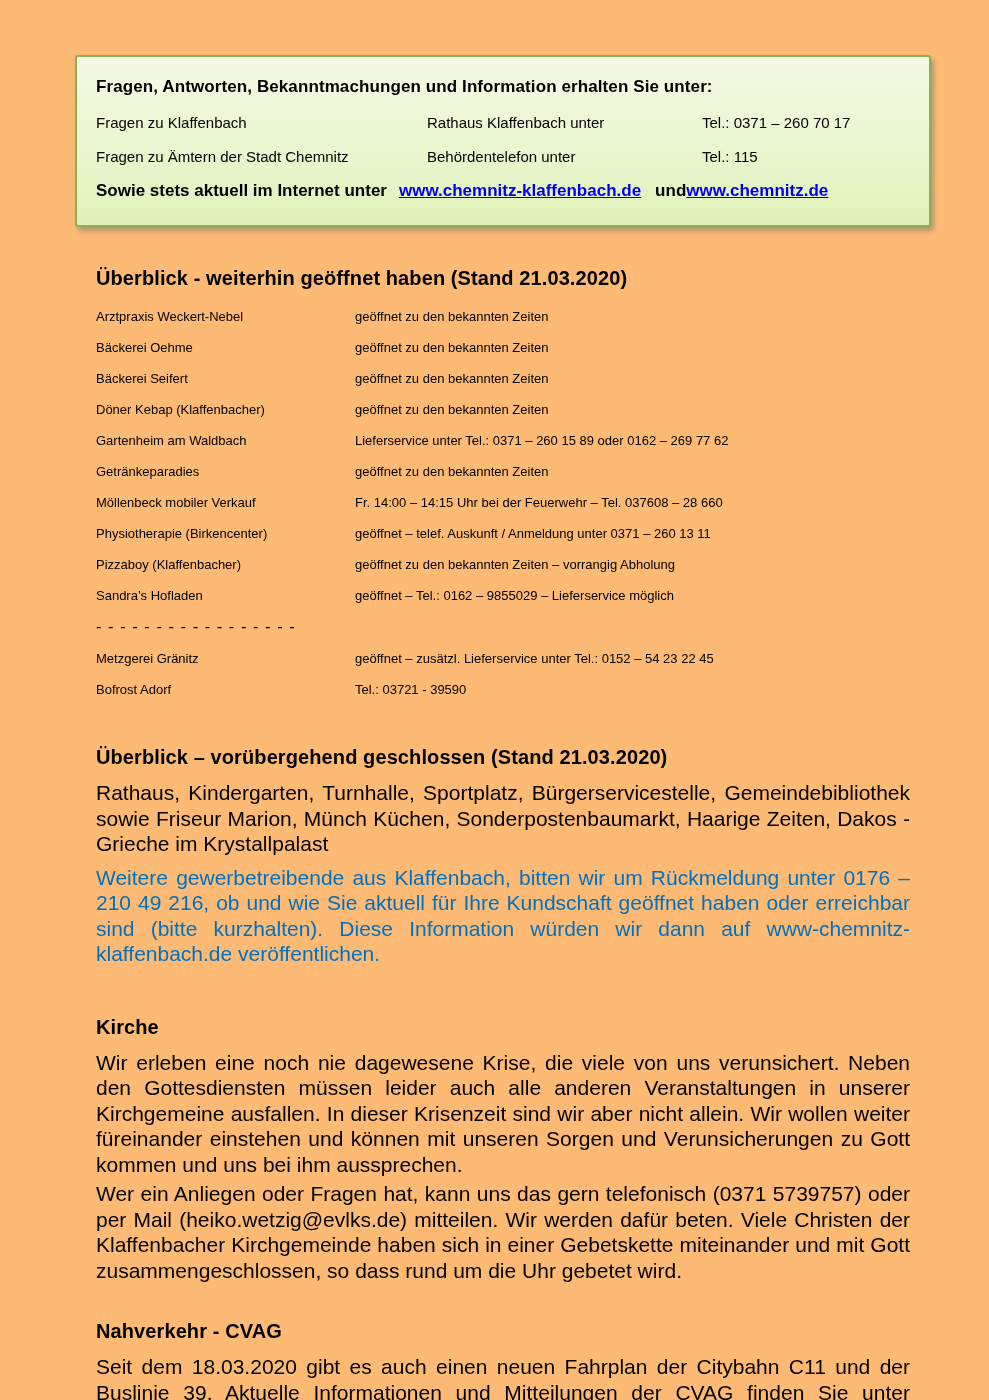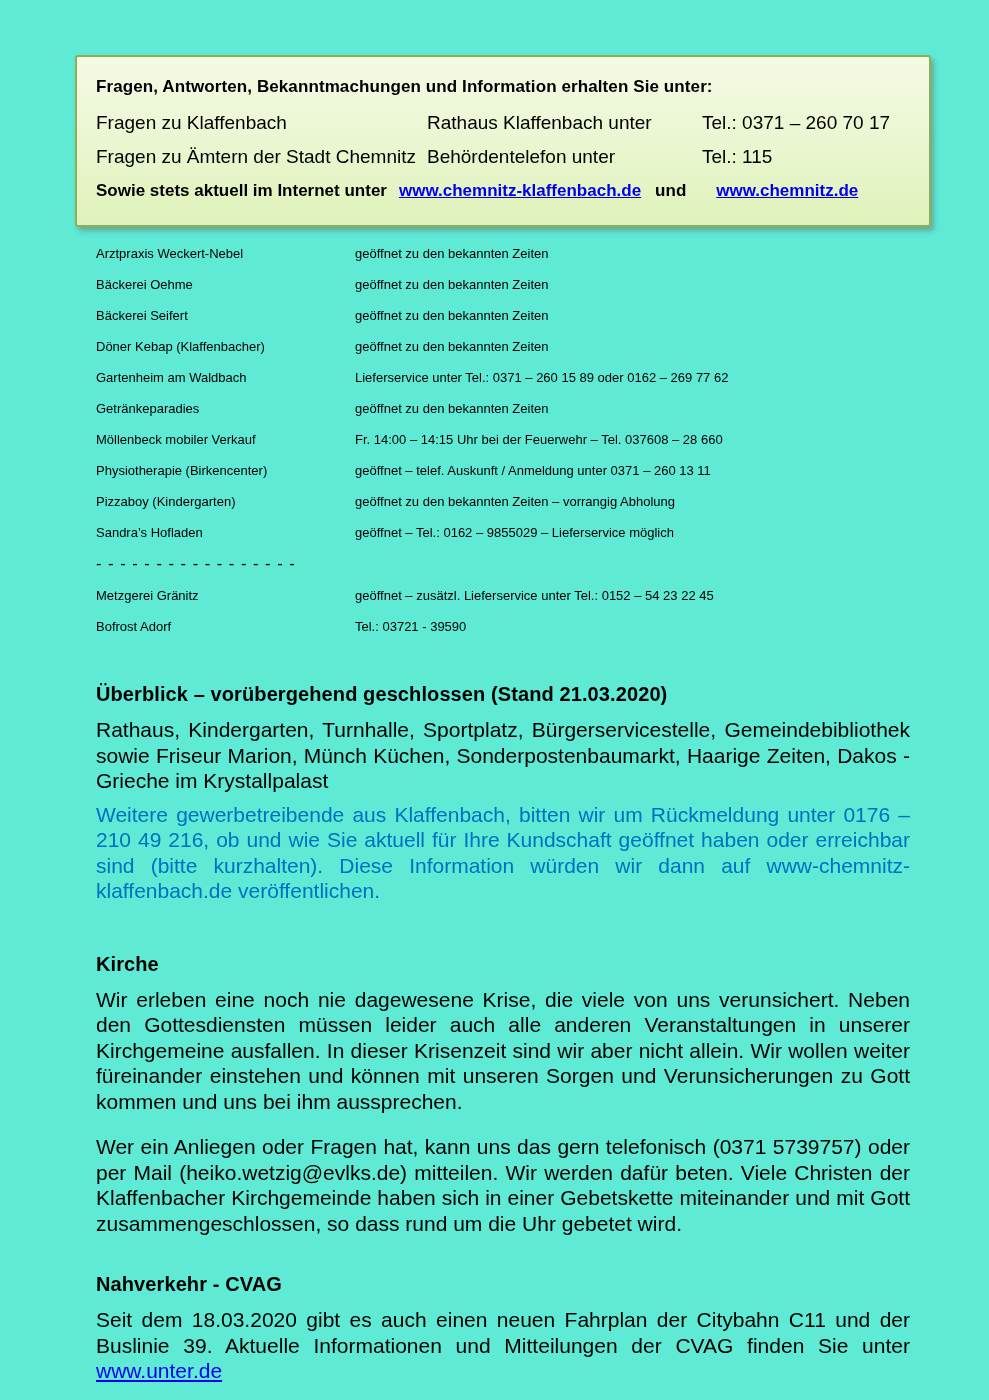--- a/index.html
+++ b/index.html
@@ -2,63 +2,63 @@
 <html lang="de"><head>
 <meta charset="utf-8">
 <style>
   * { margin:0; padding:0; box-sizing:border-box; }
   html,body { background:#ffffff; }
   body {
     width:989px; height:1400px;
     font-family:"Liberation Sans","DejaVu Sans",sans-serif;
     color:#000;
   }
-  .page { position:relative; width:989px; height:1400px; overflow:hidden; background:#5eead4; }
+  .page { position:relative; width:989px; height:1400px; overflow:hidden; background:#fdba74; }
 
   
   .info-box {
     margin:55px 0 0 75px;
     width:856px;
     background:linear-gradient(180deg,#f4fae5 0%, #e9f6cf 55%, #dff2ba 100%);
     border:2px solid #8caf52;
     border-radius:3px;
     box-shadow:3px 4px 5px rgba(110,110,110,.5);
     padding:20px 20px 24px 19px;
   }
   .info-title { font-size:17px; font-weight:bold; margin-bottom:16px; letter-spacing:.1px; }
-  .info-row { display:flex; font-size:19px; margin-bottom:15px; line-height:19px;justify-content:center; }
+  .info-row { display:flex; font-size:15px; margin-bottom:15px; line-height:19px;justify-content:center; }
   .info-row .c1 { width:331px; flex-shrink:0; }
   .info-row .c2 { width:275px; flex-shrink:0; }
   .info-row .c3 { flex:1; }
   .internet-line { font-size:17px; font-weight:bold; margin-top:3px; line-height:20px; }
   .internet-line .lnk { color:#0000ee; text-decoration:underline; cursor:pointer; }
   .internet-line .gap1 { margin-left:12px; }
   .internet-line .gap2 { margin-left:14px; }
-  .internet-line .gap3 { margin-left:30px;text-align:right; }
+  .internet-line .gap3 { margin-left:0;text-align:right; }
 
   
   .content { margin-left:96px; width:814px; }
   .section-heading { font-size:20px; font-weight:bold; line-height:24px; letter-spacing:.1px; }
   .h-open     { margin-top:39px; }
   .h-closed   { margin-top:46px; }
   .h-kirche   { margin-top:48px; }
   .h-transit  { margin-top:36px; }
 
   .pair-list { margin-top:17px; }
   .pair-row { display:flex; font-size:13px; line-height:19px; margin-bottom:12px; }
   .pair-row .label { width:259px; flex-shrink:0; }
   .pair-row .value { flex:1; }
 
   .dash-sep { font-size:16.5px; line-height:19px; margin:10px 0 13px; letter-spacing:1px; }
 
   .para {
     font-size:21px; line-height:25.5px; text-align:justify; margin-top:11px;
   }
   .notice { color:#0070c0; margin-top:8px; }
-  .p2 { margin-top:20px; }
+  .p2 { margin-top:4px; }
 
   .transit-para .lnk { color:#0000ee; text-decoration:underline; cursor:pointer; }
 
   .footer-line1 { font-size:22px; line-height:20px; margin-top:42px; }
 </style>
 </head>
 <body>
 
 <div class="page">
 
@@ -77,20 +77,21 @@
       <span class="c3">Tel.: 115</span>
     </div>
 
     <div class="internet-line">
       <span>Sowie stets aktuell im Internet unter</span><span class="lnk gap1">www.chemnitz-klaffenbach.de</span><span class="gap2">und</span><span class="lnk gap3">www.chemnitz.de</span>
     </div>
   </div>
 
   <div class="content">
 
+    <div class="section-heading h-open">Überblick - weiterhin geöffnet haben (Stand 21.03.2020)</div>
 
     <div class="pair-list">
       <div class="pair-row">
         <span class="label">Arztpraxis Weckert-Nebel</span>
         <span class="value">geöffnet zu den bekannten Zeiten</span>
       </div>
       <div class="pair-row">
         <span class="label">Bäckerei Oehme</span>
         <span class="value">geöffnet zu den bekannten Zeiten</span>
       </div>
@@ -112,21 +113,21 @@
       </div>
       <div class="pair-row">
         <span class="label">Möllenbeck mobiler Verkauf</span>
         <span class="value">Fr. 14:00 – 14:15 Uhr bei der Feuerwehr – Tel. 037608 – 28 660</span>
       </div>
       <div class="pair-row">
         <span class="label">Physiotherapie (Birkencenter)</span>
         <span class="value">geöffnet – telef. Auskunft / Anmeldung unter 0371 – 260 13 11</span>
       </div>
       <div class="pair-row">
-        <span class="label">Pizzaboy (Kindergarten)</span>
+        <span class="label">Pizzaboy (Klaffenbacher)</span>
         <span class="value">geöffnet zu den bekannten Zeiten – vorrangig Abholung</span>
       </div>
       <div class="pair-row">
         <span class="label">Sandra’s Hofladen</span>
         <span class="value">geöffnet – Tel.: 0162 – 9855029 – Lieferservice möglich</span>
       </div>
     </div>
 
     <div class="dash-sep">- - - - - - - - - - - - - - - - -</div>
 

